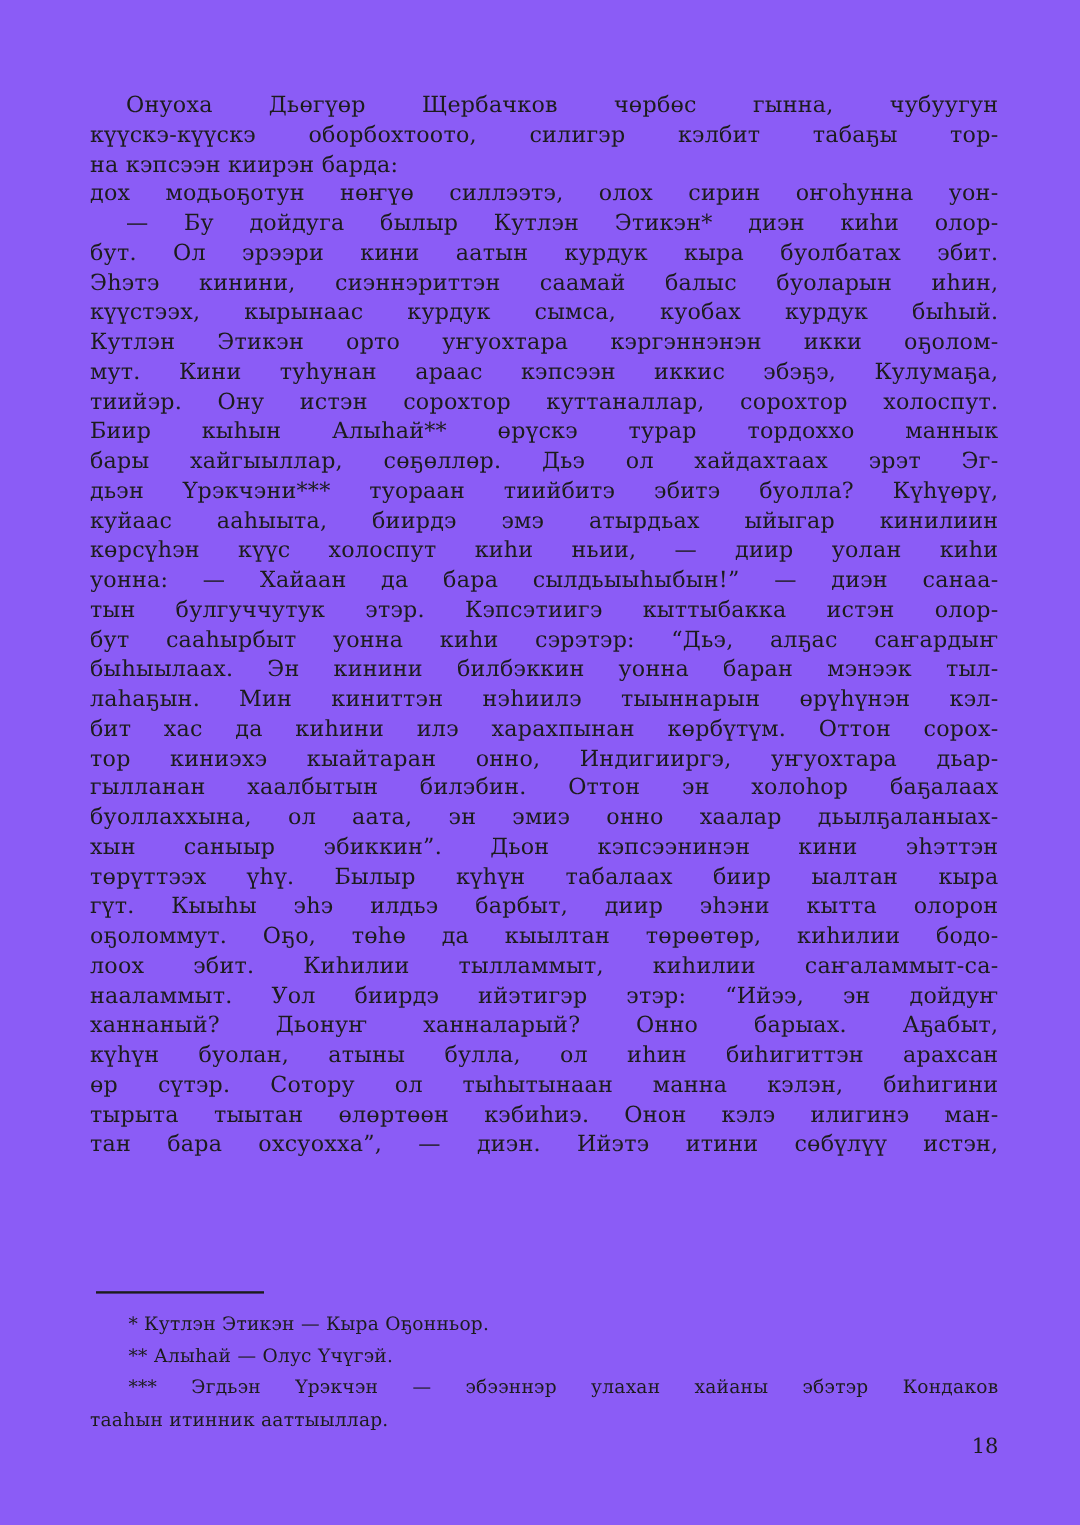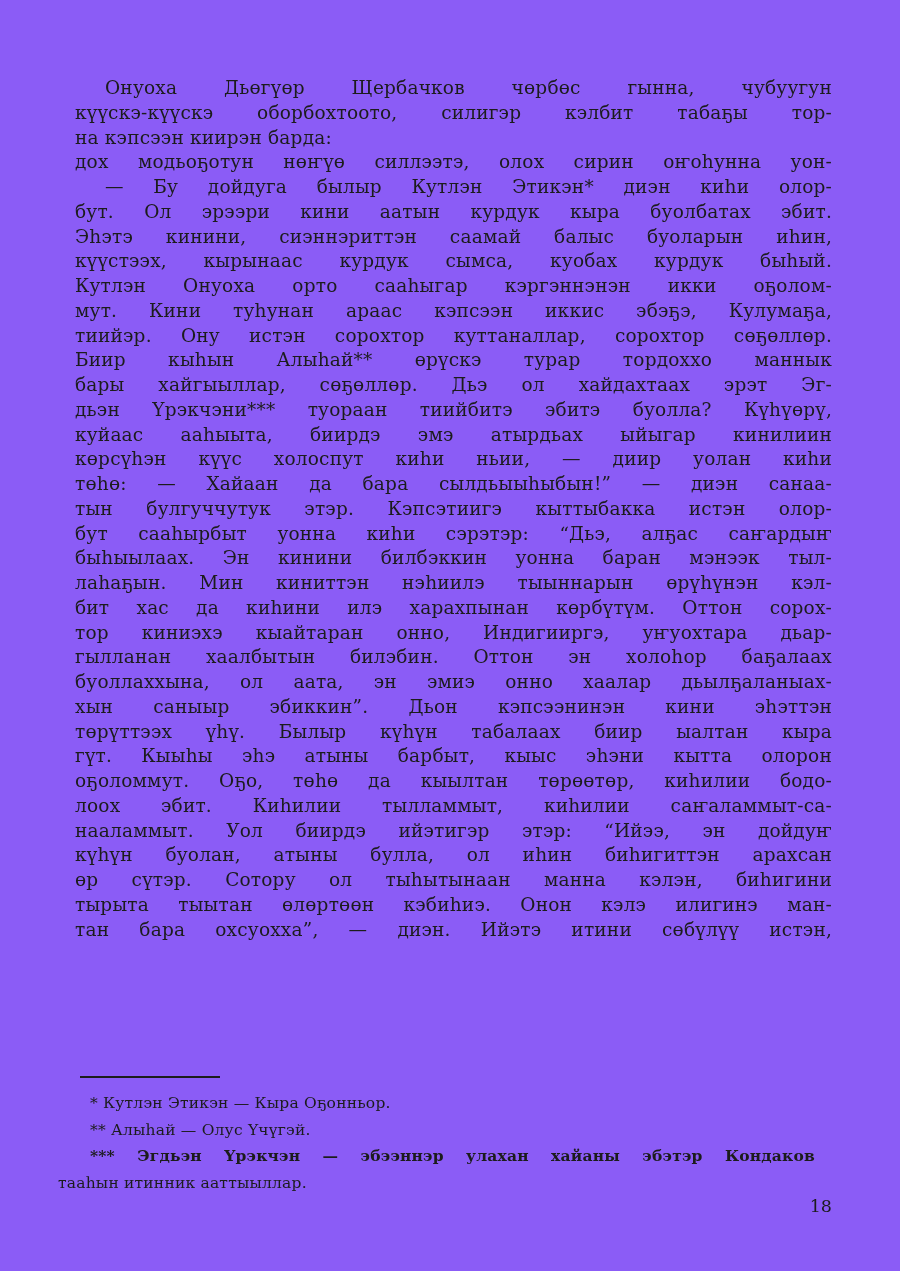--- a/index.html
+++ b/index.html
@@ -29,28 +29,28 @@
   .line.indent { text-indent: 30px; }
   .line.short { text-align-last: left; }
   .footnote-rule {
     position: absolute;
     left: 80px; top: 1076px;
     width: 140px; height: 2px;
     background: #1c1c1c;
   }
   .footnotes {
     position: absolute;
-    left: 58px; top: 1090px; width: 757px;
+    left: 75px; top: 1090px; width: 757px;
     font-size: 15.5px;
     line-height: 26.5px;
     letter-spacing: 0.2px;
   }
   .fn-line { text-align: justify; text-align-last: left; }
   .fn-line.indent { text-indent: 32px; }
-  .fn-line.justify-last { text-align-last: justify; font-weight: bold; }
+  .fn-line.justify-last { text-align-last: justify; }
   .page-number {
     position: absolute;
     left: 75px; top: 1196px; width: 757px;
     text-align: right;
     font-size: 17.5px;
   }
 </style>
 </head>
 <body>
 
@@ -58,43 +58,44 @@
 
   <div class="text-block">
     <div class="line indent">Онуоха Дьөгүөр Щербачков чөрбөс гынна, чубуугун</div>
     <div class="line">күүскэ-күүскэ оборбохтоото, силигэр кэлбит табаҕы тор-</div>
     <div class="line short">на кэпсээн киирэн барда:</div>
     <div class="line">дох модьоҕотун нөҥүө силлээтэ, олох сирин оҥоһунна уон-</div>
     <div class="line indent">— Бу дойдуга былыр Кутлэн Этикэн* диэн киһи олор-</div>
     <div class="line">бут. Ол эрээри кини аатын курдук кыра буолбатах эбит.</div>
     <div class="line">Эһэтэ кинини, сиэннэриттэн саамай балыс буоларын иһин,</div>
     <div class="line">күүстээх, кырынаас курдук сымса, куобах курдук быһый.</div>
-    <div class="line">Кутлэн Онуоха орто сааһыгар кэргэннэнэн икки оҕолом-</div>
+    <div class="line">Кутлэн Этикэн орто уҥуохтара кэргэннэнэн икки оҕолом-</div>
     <div class="line">мут. Кини туһунан араас кэпсээн иккис эбэҕэ, Кулумаҕа,</div>
-    <div class="line">тиийэр. Ону истэн сорохтор куттаналлар, сорохтор сөҕөллөр.</div>
+    <div class="line">тиийэр. Ону истэн сорохтор куттаналлар, сорохтор холоспут.</div>
     <div class="line">Биир кыһын Алыһай** өрүскэ турар тордоххо маннык</div>
     <div class="line">бары хайгыыллар, сөҕөллөр. Дьэ ол хайдахтаах эрэт Эг-</div>
     <div class="line">дьэн Үрэкчэни*** туораан тиийбитэ эбитэ буолла? Күһүөрү,</div>
     <div class="line">куйаас ааһыыта, биирдэ эмэ атырдьах ыйыгар кинилиин</div>
     <div class="line">көрсүһэн күүс холоспут киһи ньии, — диир уолан киһи</div>
-    <div class="line">төһө: — Хайаан да бара сылдьыыһыбын!” — диэн санаа-</div>
+    <div class="line">уонна: — Хайаан да бара сылдьыыһыбын!” — диэн санаа-</div>
     <div class="line">тын булгуччутук этэр. Кэпсэтиигэ кыттыбакка истэн олор-</div>
     <div class="line">бут сааһырбыт уонна киһи сэрэтэр: “Дьэ, алҕас саҥардыҥ</div>
     <div class="line">быһыылаах. Эн кинини билбэккин уонна баран мэнээк тыл-</div>
     <div class="line">лаһаҕын. Мин киниттэн нэһиилэ тыыннарын өрүһүнэн кэл-</div>
     <div class="line">бит хас да киһини илэ харахпынан көрбүтүм. Оттон сорох-</div>
     <div class="line">тор киниэхэ кыайтаран онно, Индигииргэ, уҥуохтара дьар-</div>
     <div class="line">гылланан хаалбытын билэбин. Оттон эн холоһор баҕалаах</div>
     <div class="line">буоллаххына, ол аата, эн эмиэ онно хаалар дьылҕаланыах-</div>
     <div class="line">хын саныыр эбиккин”. Дьон кэпсээнинэн кини эһэттэн</div>
     <div class="line">төрүттээх үһү. Былыр күһүн табалаах биир ыалтан кыра</div>
-    <div class="line">гүт. Кыыһы эһэ атыны барбыт, кыыс эһэни кытта олорон</div>
+    <div class="line">гүт. Кыыһы эһэ илдьэ барбыт, диир эһэни кытта олорон</div>
     <div class="line">оҕоломмут. Оҕо, төһө да кыылтан төрөөтөр, киһилии бодо-</div>
     <div class="line">лоох эбит. Киһилии тылламмыт, киһилии саҥаламмыт-са-</div>
     <div class="line">нааламмыт. Уол биирдэ ийэтигэр этэр: “Ийээ, эн дойдуҥ</div>
+    <div class="line">ханнаный? Дьонуҥ ханналарый? Онно барыах. Аҕабыт,</div>
     <div class="line">күһүн буолан, атыны булла, ол иһин биһигиттэн арахсан</div>
     <div class="line">өр сүтэр. Сотору ол тыһытынаан манна кэлэн, биһигини</div>
     <div class="line">тырыта тыытан өлөртөөн кэбиһиэ. Онон кэлэ илигинэ ман-</div>
     <div class="line">тан бара охсуохха”, — диэн. Ийэтэ итини сөбүлүү истэн,</div>
   </div>
 
   <div class="footnote-rule"></div>
 
   <div class="footnotes">
     <div class="fn-line indent">* Кутлэн Этикэн — Кыра Оҕонньор.</div>

